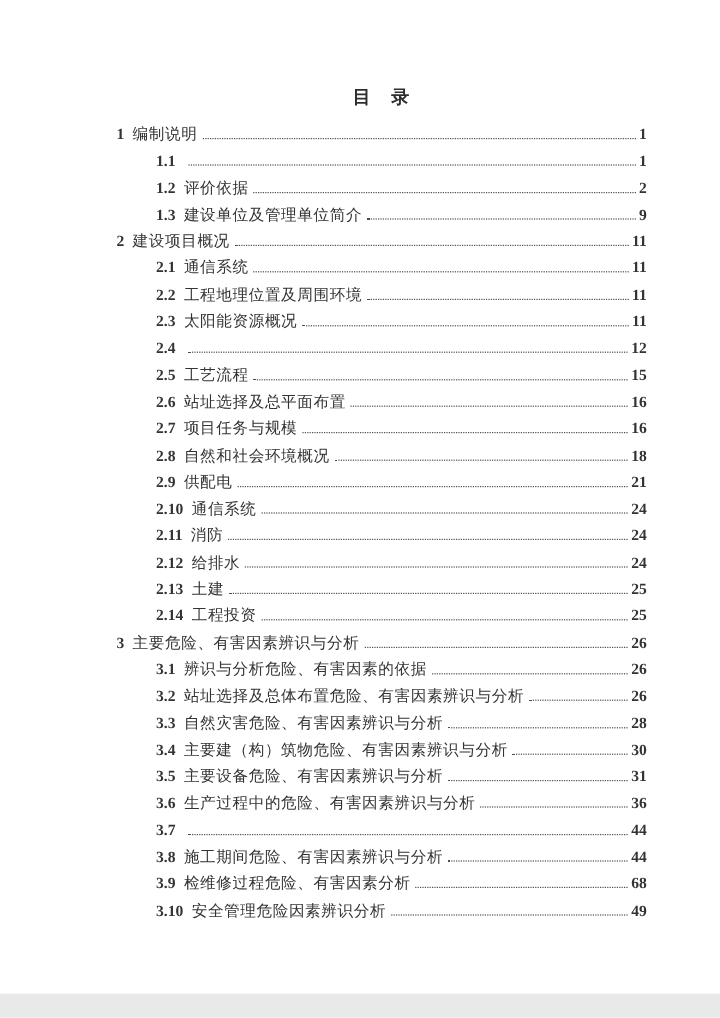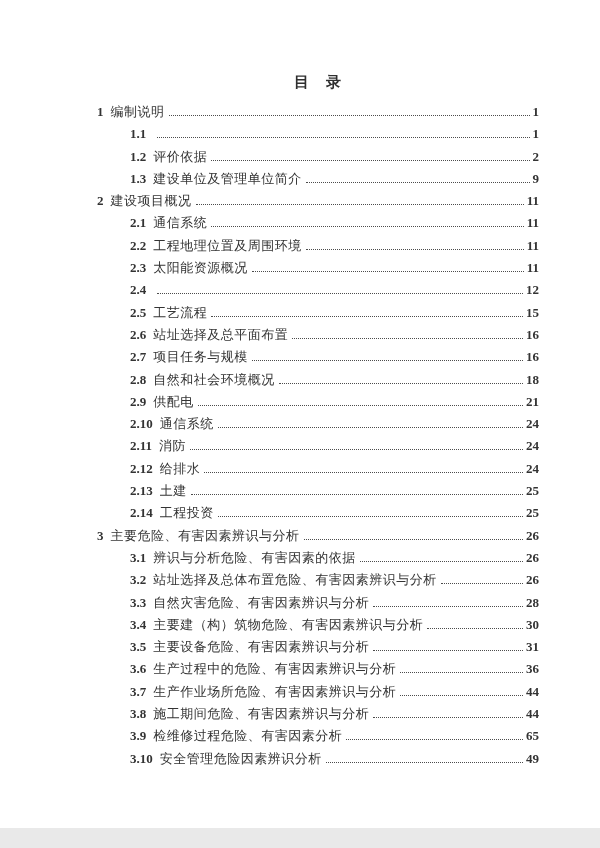--- a/index.html
+++ b/index.html
@@ -217,35 +217,34 @@
     <span class="pagenum">31</span>
   </div>
         <div class="toc-row level-2">
     <span class="num">3.6</span>
     <span class="label">生产过程中的危险、有害因素辨识与分析</span>
     <span class="dots"></span>
     <span class="pagenum">36</span>
   </div>
         <div class="toc-row level-2">
     <span class="num">3.7</span>
-    <span class="label">生产作业场所危险、有害因素辨识与分析</span>
     <span class="dots"></span>
     <span class="pagenum">44</span>
   </div>
         <div class="toc-row level-2">
     <span class="num">3.8</span>
     <span class="label">施工期间危险、有害因素辨识与分析</span>
     <span class="dots"></span>
     <span class="pagenum">44</span>
   </div>
         <div class="toc-row level-2">
     <span class="num">3.9</span>
     <span class="label">检维修过程危险、有害因素分析</span>
     <span class="dots"></span>
-    <span class="pagenum">65</span>
+    <span class="pagenum">68</span>
   </div>
         <div class="toc-row level-2">
     <span class="num">3.10</span>
     <span class="label">安全管理危险因素辨识分析</span>
     <span class="dots"></span>
     <span class="pagenum">49</span>
   </div>
       </div>
   </div>
 </div>

